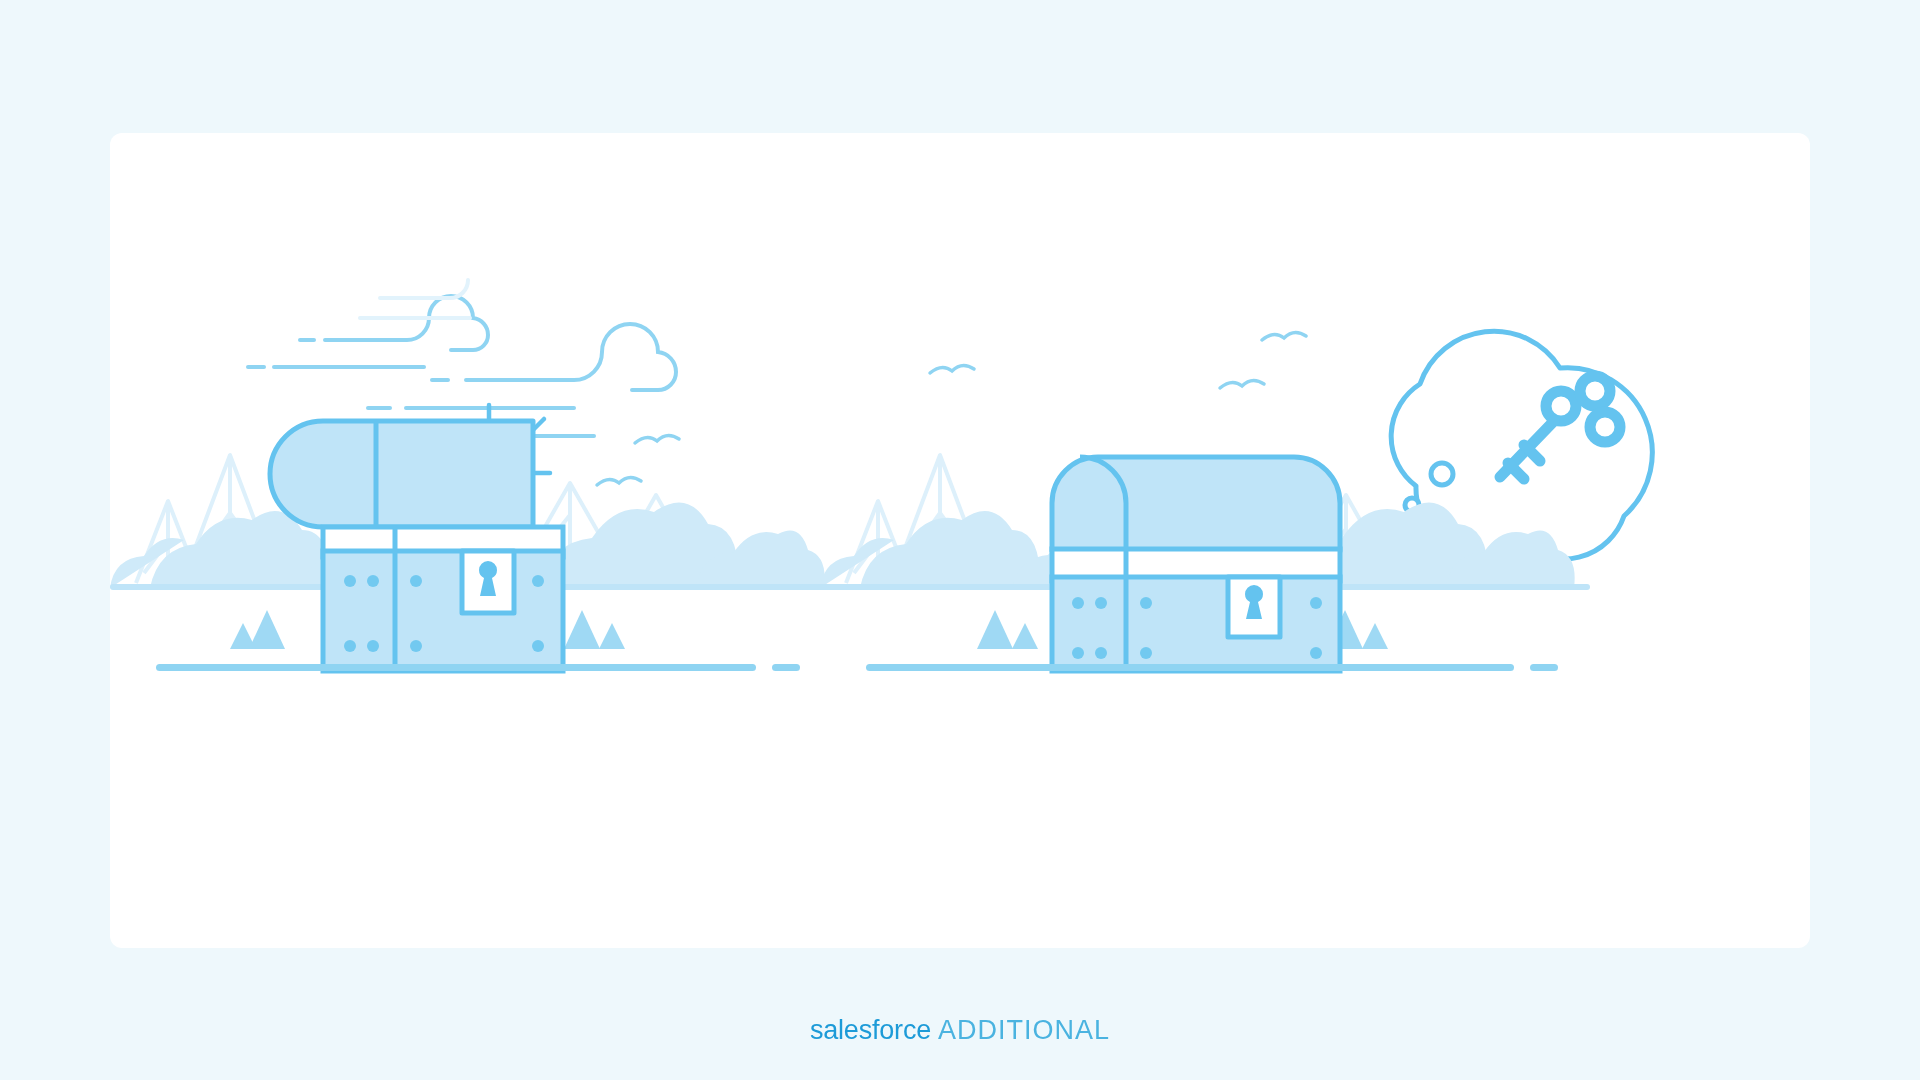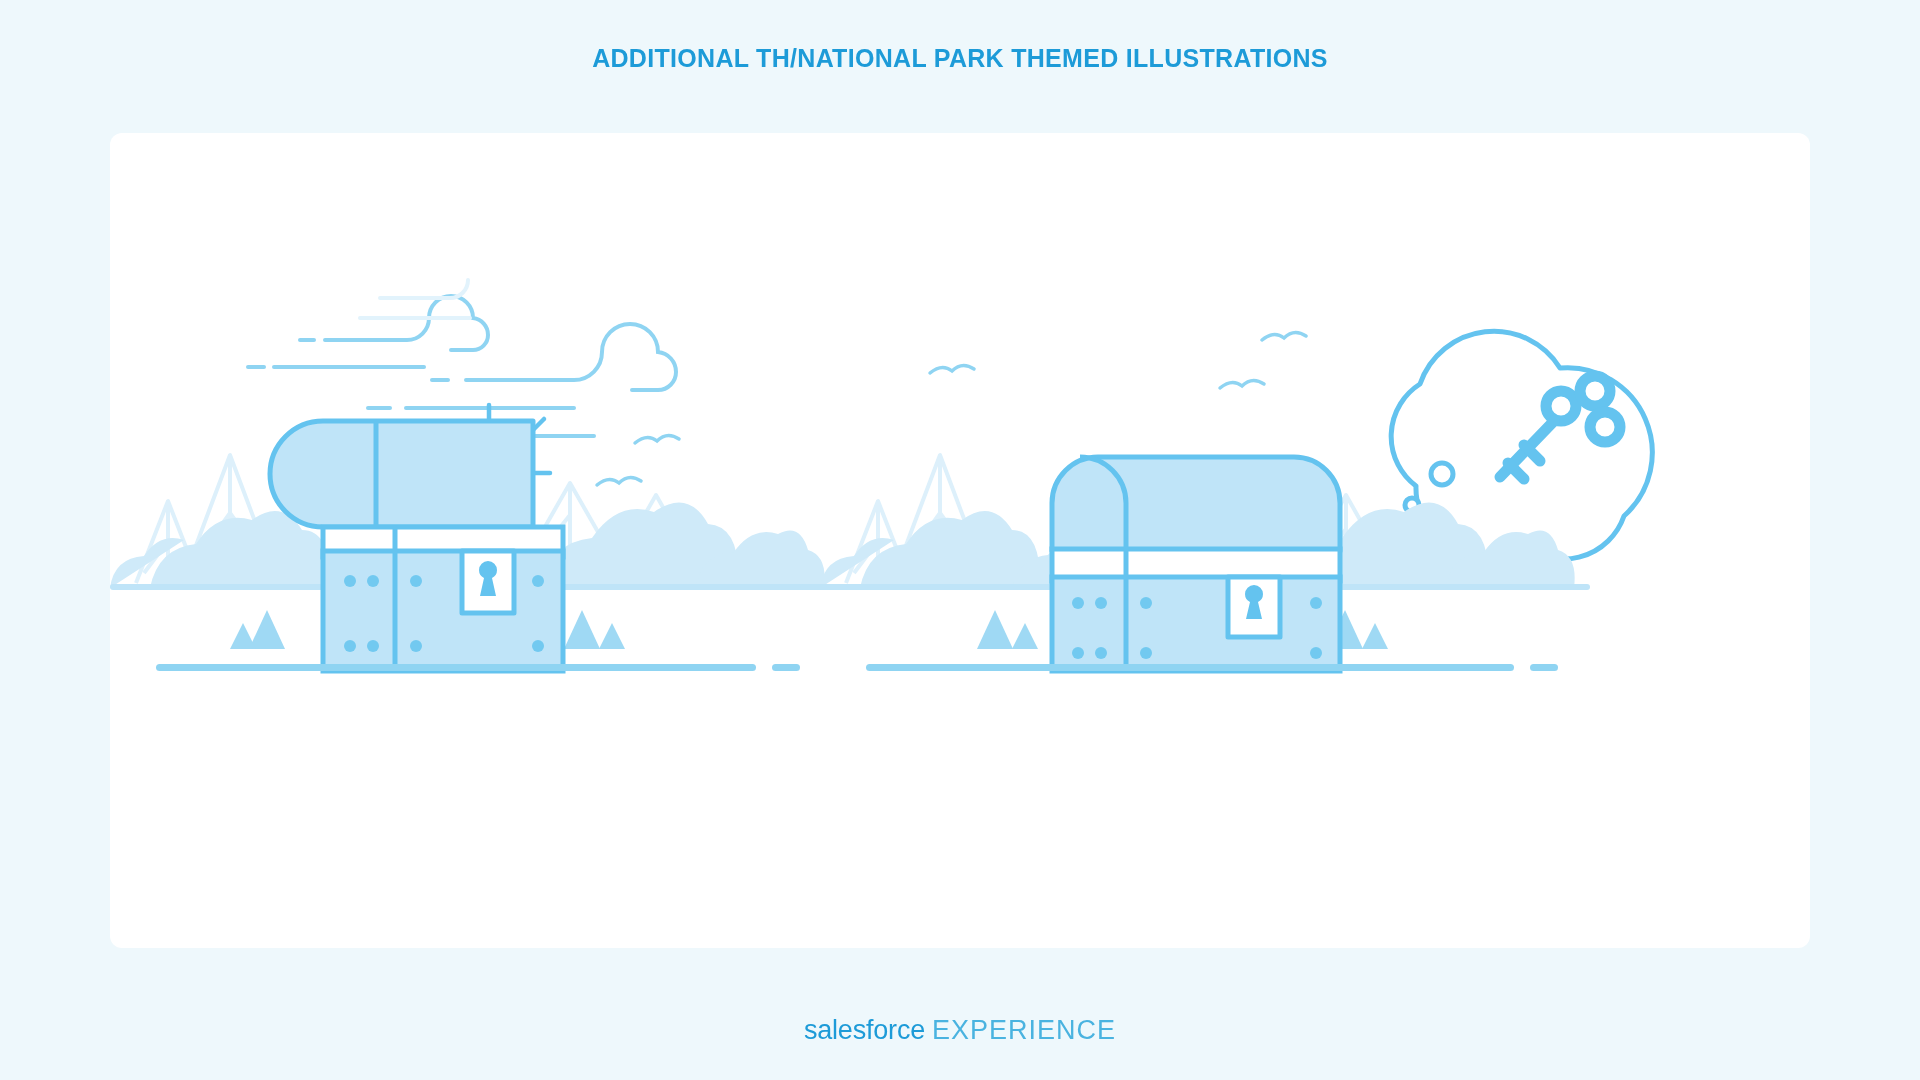--- a/index.html
+++ b/index.html
@@ -59,21 +59,20 @@
     color: #4ab3e0;
     letter-spacing: 1px;
     margin-left: 7px;
   }
 </style>
 </head>
 <body>
 
 <div class="page">
 
-  <h1 class="page-title">ADDITIONAL TH/NATIONAL PARK THEMED ILLUSTRATIONS</h1>
 
   <div class="illustration-card">
     <svg viewBox="0 0 1700 815" xmlns="http://www.w3.org/2000/svg">
       <defs>
         <g id="pine-solid">
           <path d="M0 0 L14 34 L-14 34 Z"></path>
         </g>
       </defs>
 
       <g>
@@ -237,16 +236,16 @@
           </g>
         </g>
 
         <rect x="756" y="531" width="648" height="7" rx="3.5" fill="#8fd4f2"></rect>
         <rect x="1420" y="531" width="28" height="7" rx="3.5" fill="#8fd4f2"></rect>
       </g>
     </svg>
   </div>
 
   <div class="footer">
-    <span class="brand-mark">salesforce</span><span class="brand-suffix">EXPERIENCE</span>
+    <span class="brand-mark">salesforce</span><span class="brand-suffix">ADDITIONAL</span>
   </div>
 
 </div>
 
 </body></html>

